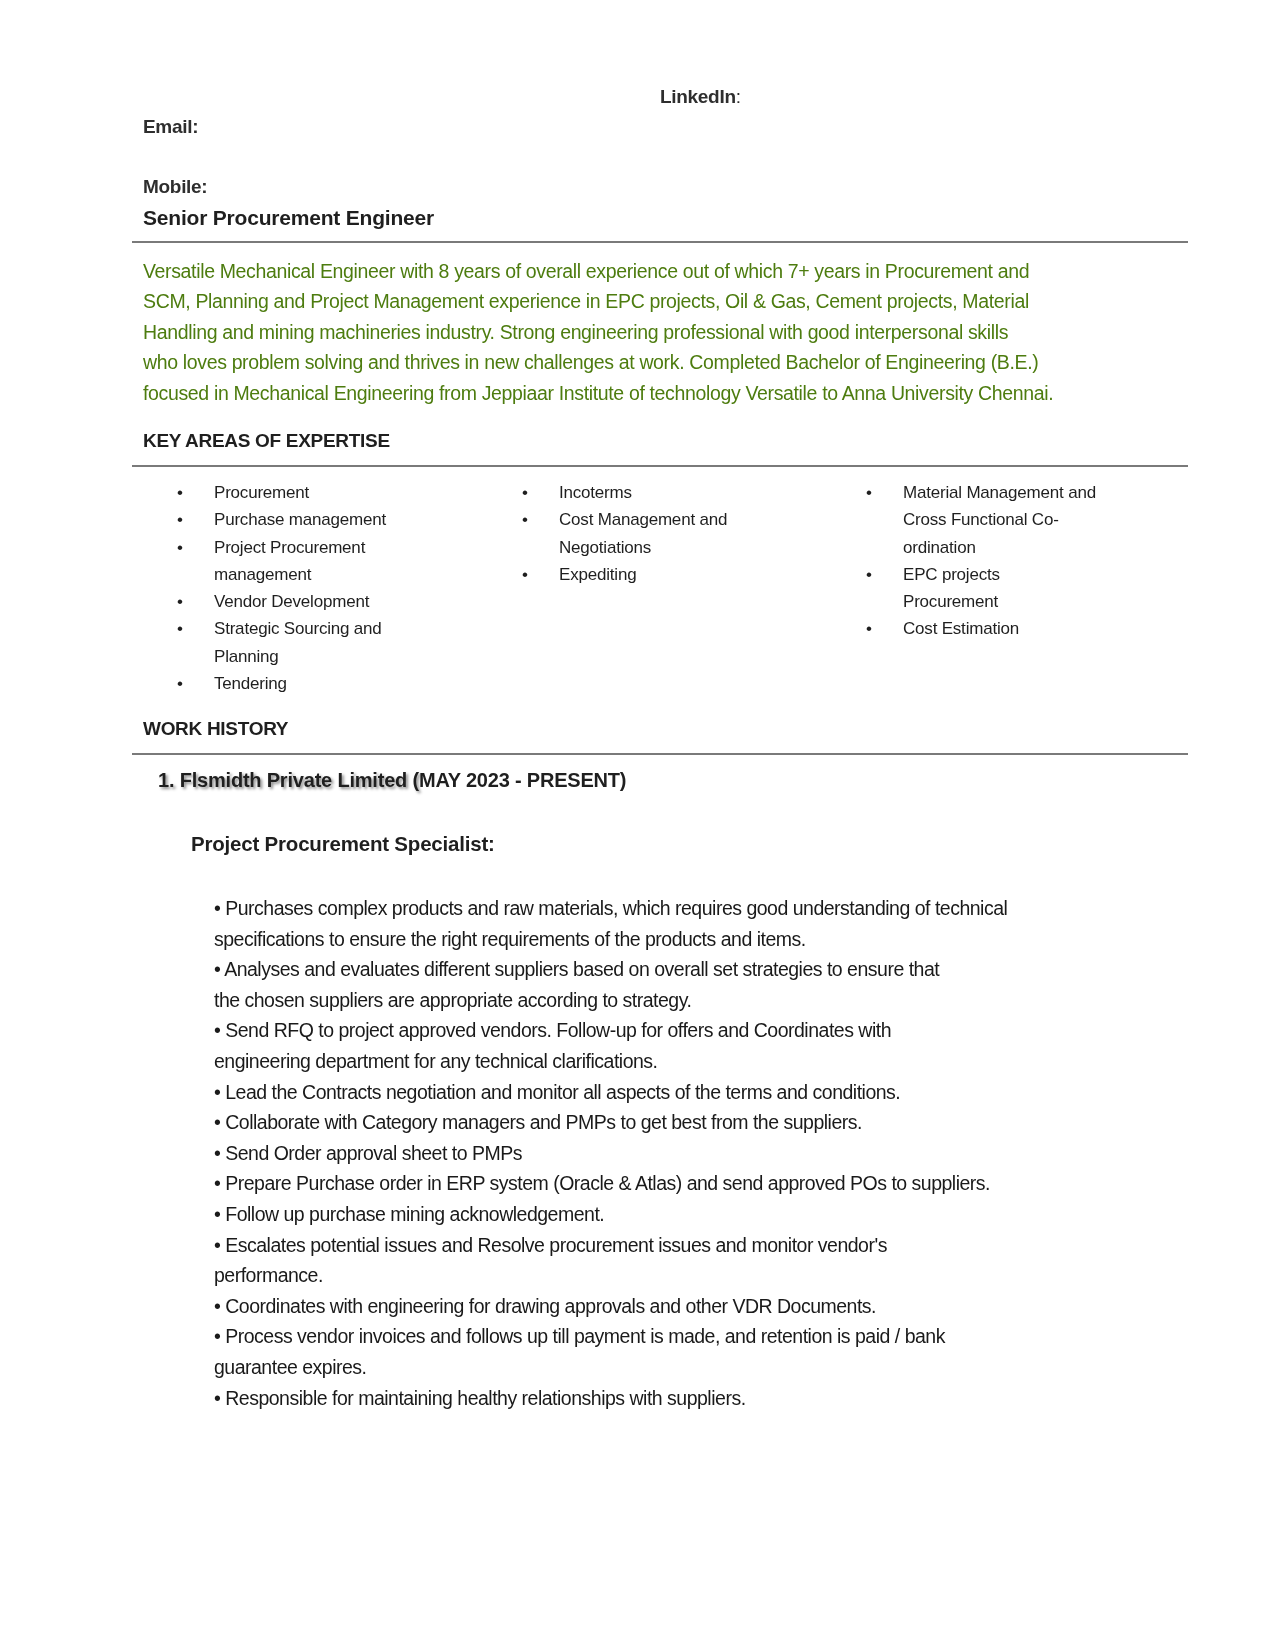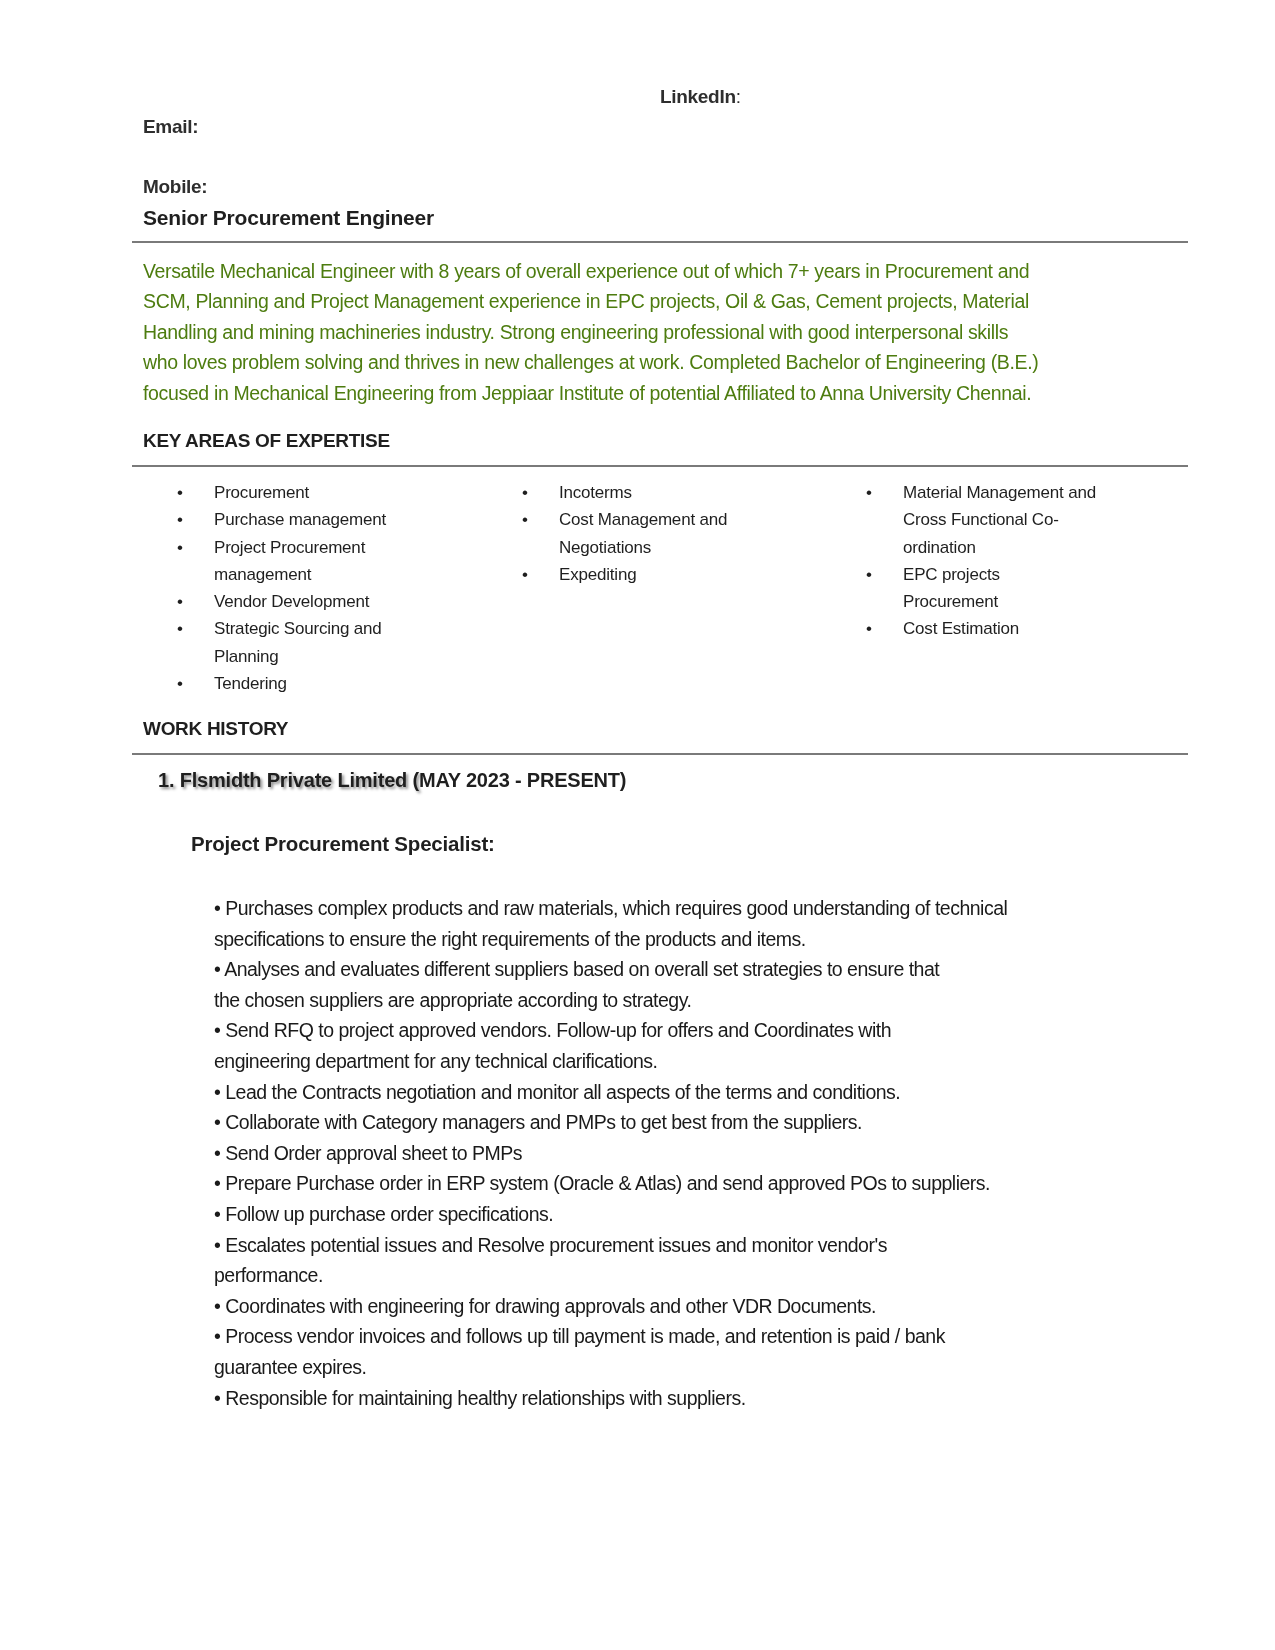--- a/index.html
+++ b/index.html
@@ -118,21 +118,21 @@
 <div class="abs contact-label" style="left:143px; top:176px;">Mobile:</div>
 
 <div class="abs headline" style="left:143px; top:206px;">Senior Procurement Engineer</div>
 <div class="rule" style="top:241px;"></div>
 
 <div class="summary">
   <p>Versatile Mechanical Engineer with 8 years of overall experience out of which 7+ years in Procurement and</p>
   <p>SCM, Planning and Project Management experience in EPC projects, Oil &amp; Gas, Cement projects, Material</p>
   <p>Handling and mining machineries industry. Strong engineering professional with good interpersonal skills</p>
   <p>who loves problem solving and thrives in new challenges at work. Completed Bachelor of Engineering (B.E.)</p>
-  <p>focused in Mechanical Engineering from Jeppiaar Institute of potential Affiliated to Anna University Chennai.</p>
+  <p>focused in Mechanical Engineering from Jeppiaar Institute of technology Versatile to Anna University Chennai.</p>
 </div>
 
 <div class="section-title" style="top:430px;">KEY AREAS OF EXPERTISE</div>
 <div class="rule" style="top:465px;"></div>
 
 <div class="skills-col" style="left:177px;">
   <ul>
     <li>Procurement</li>
     <li>Purchase management</li>
     <li style="width:175px;">Project Procurement management</li>
@@ -172,20 +172,20 @@
   <p>• Purchases complex products and raw materials, which requires good understanding of technical</p>
   <p>specifications to ensure the right requirements of the products and items.</p>
   <p>• Analyses and evaluates different suppliers based on overall set strategies to ensure that</p>
   <p>the chosen suppliers are appropriate according to strategy.</p>
   <p>• Send RFQ to project approved vendors. Follow-up for offers and Coordinates with</p>
   <p>engineering department for any technical clarifications.</p>
   <p>• Lead the Contracts negotiation and monitor all aspects of the terms and conditions.</p>
   <p>• Collaborate with Category managers and PMPs to get best from the suppliers.</p>
   <p>• Send Order approval sheet to PMPs</p>
   <p>• Prepare Purchase order in ERP system (Oracle &amp; Atlas) and send approved POs to suppliers.</p>
-  <p>• Follow up purchase order specifications.</p>
+  <p>• Follow up purchase mining acknowledgement.</p>
   <p>• Escalates potential issues and Resolve procurement issues and monitor vendor's</p>
   <p>performance.</p>
   <p>• Coordinates with engineering for drawing approvals and other VDR Documents.</p>
   <p>• Process vendor invoices and follows up till payment is made, and retention is paid / bank</p>
   <p>guarantee expires.</p>
   <p>• Responsible for maintaining healthy relationships with suppliers.</p>
 </div>
 
 </body></html>

